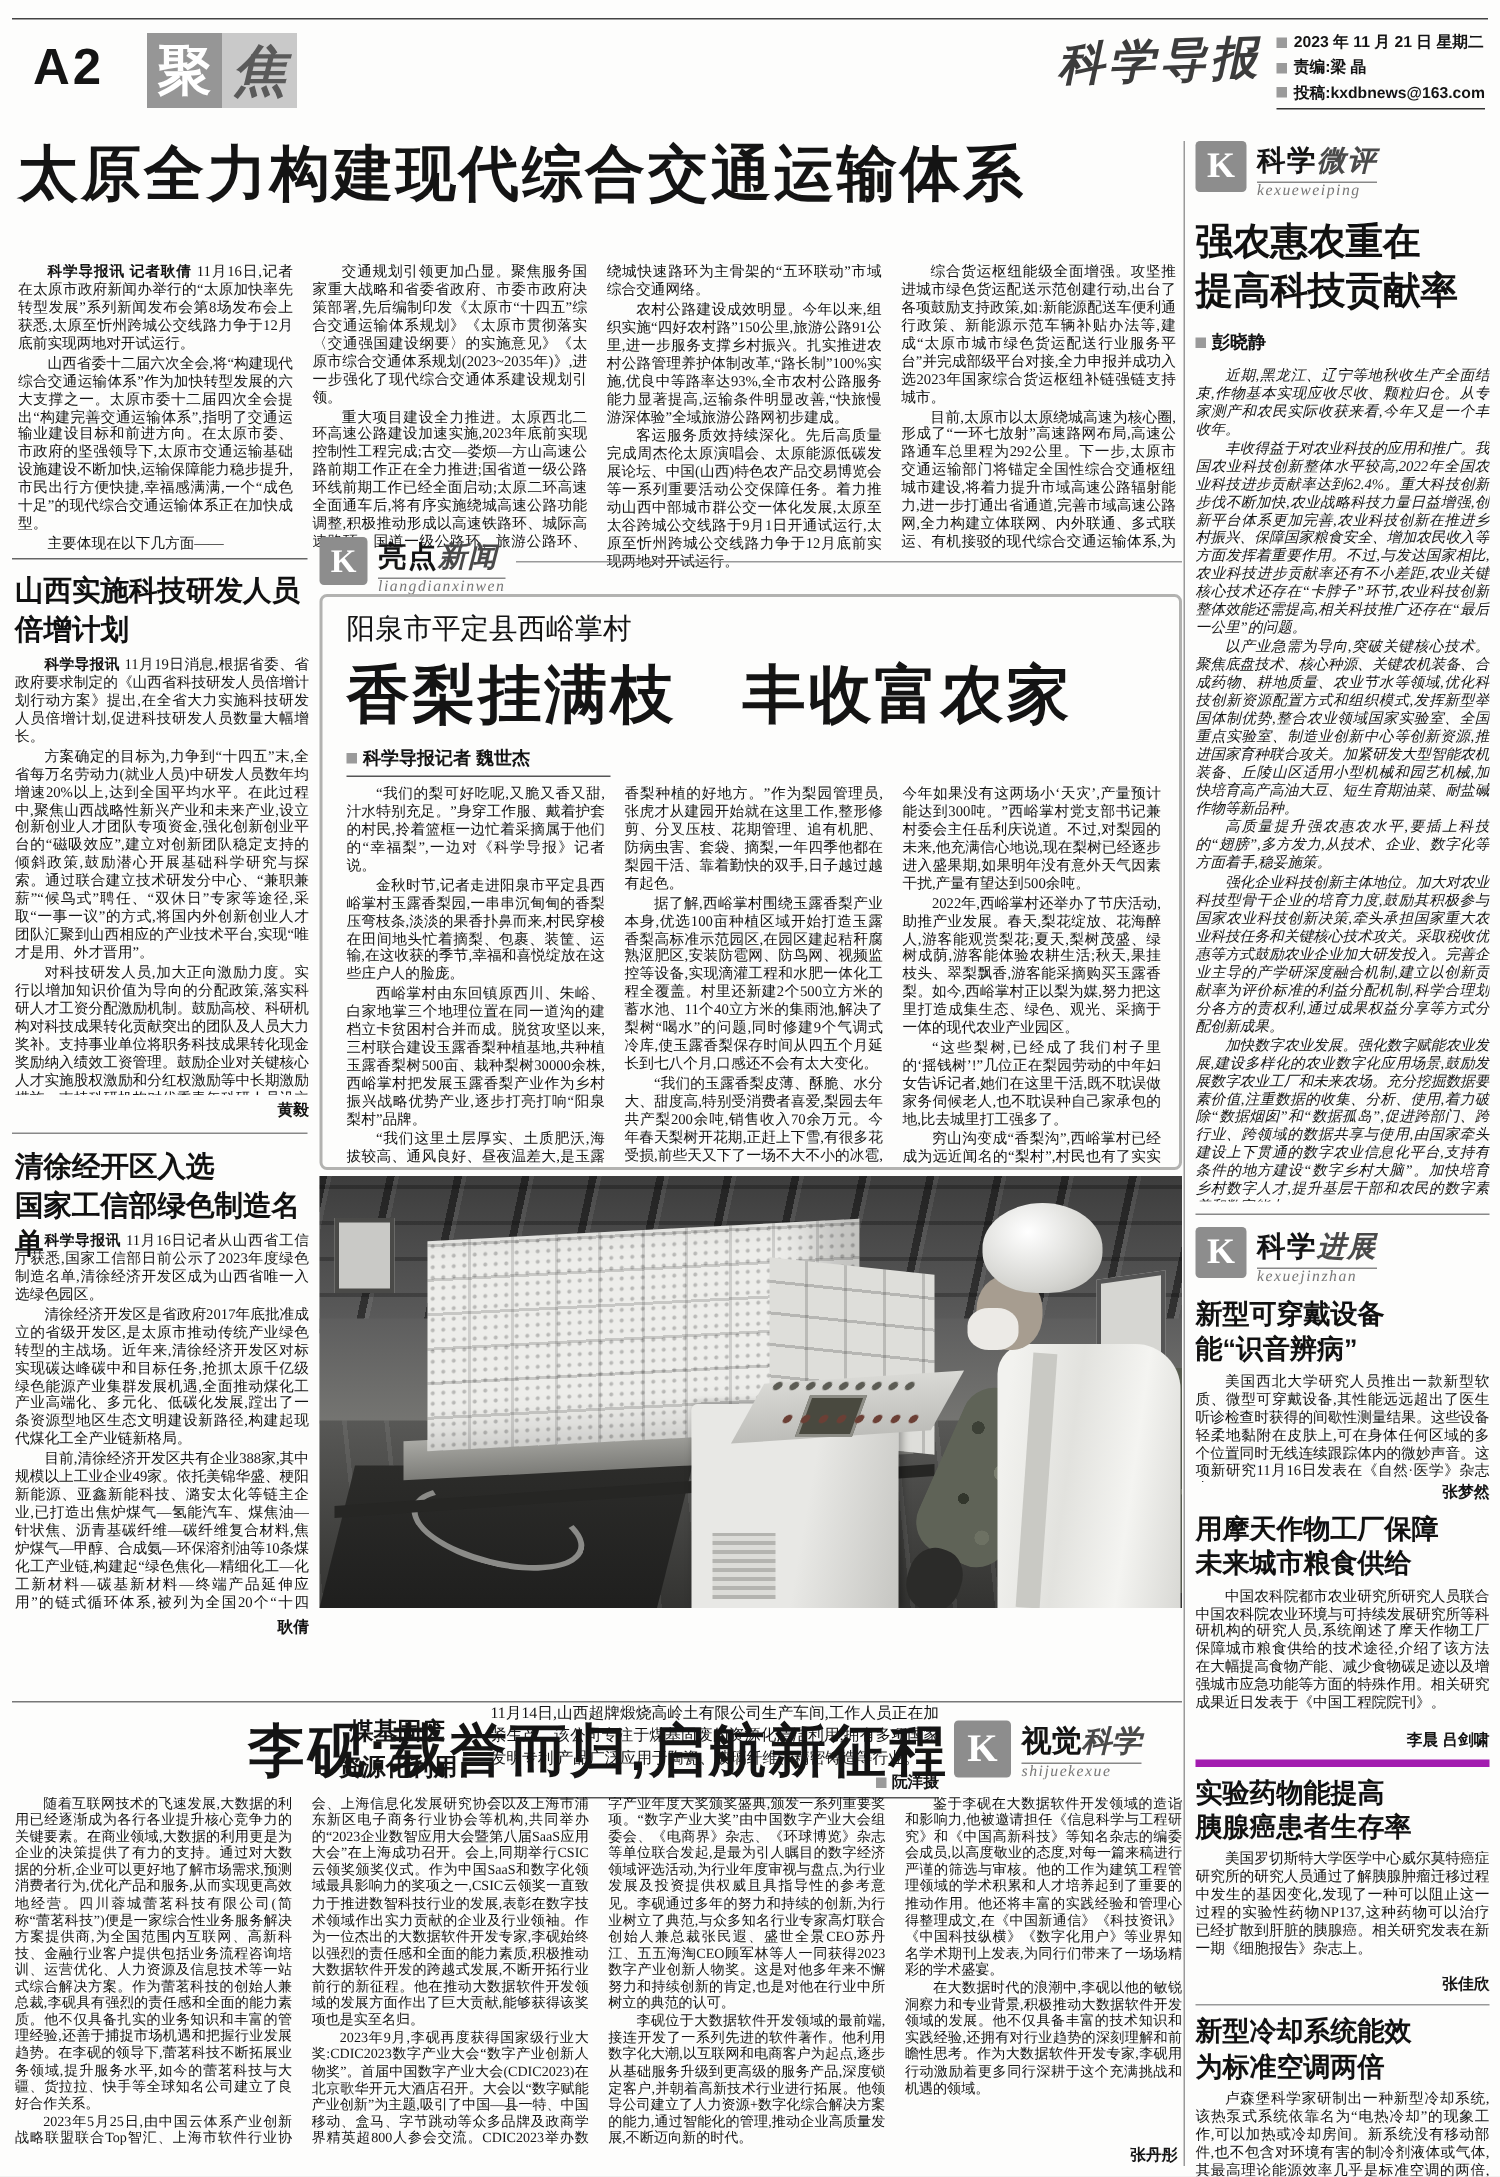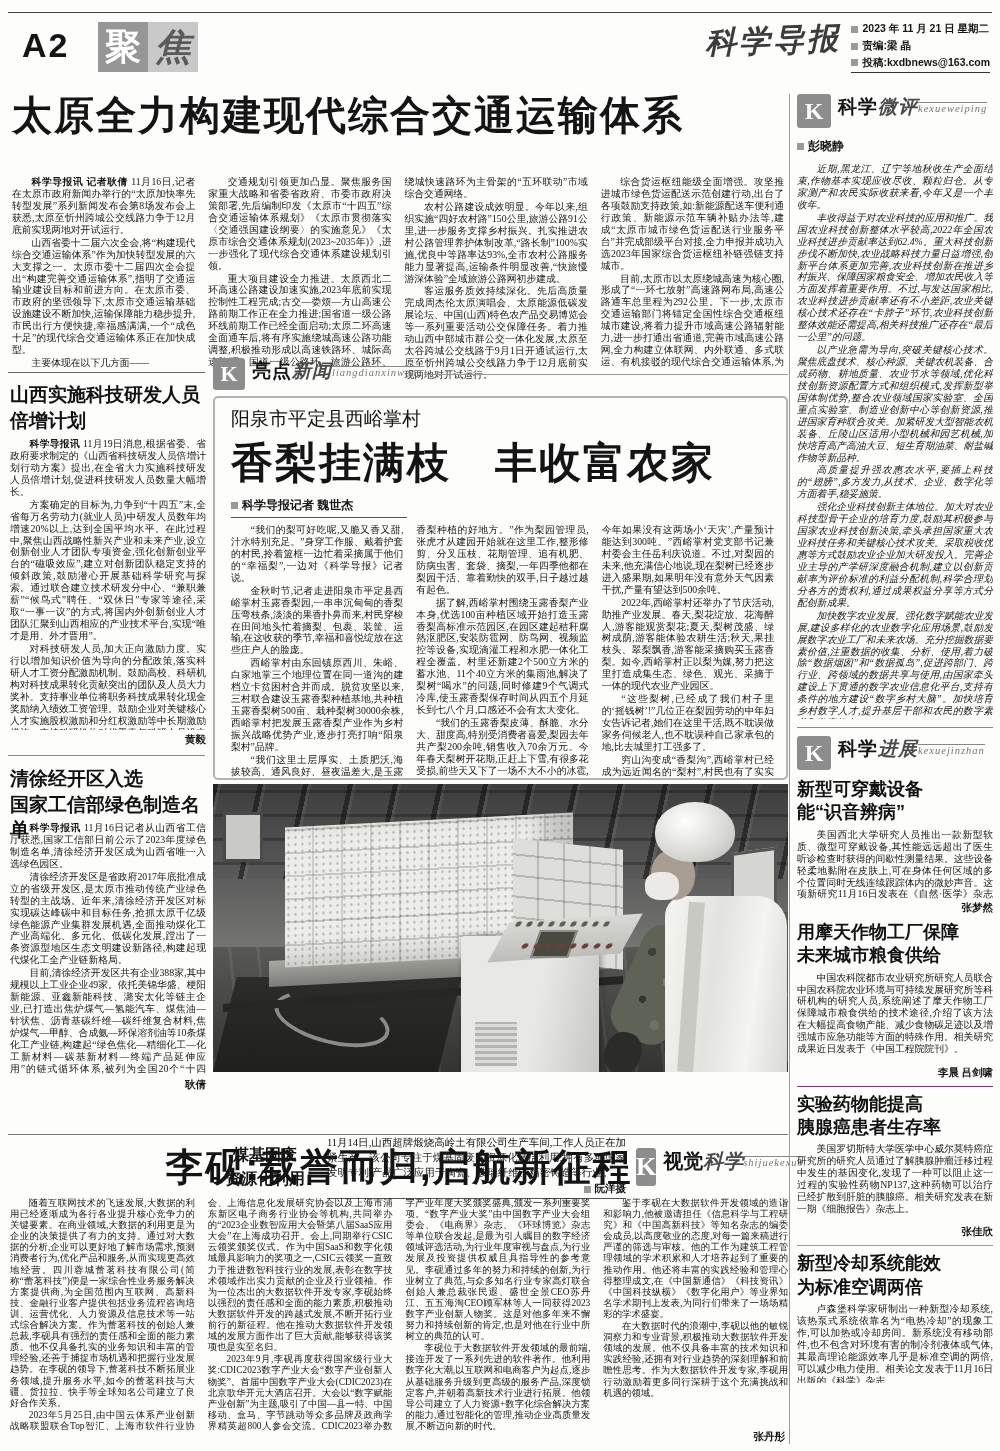--- a/index.html
+++ b/index.html
@@ -9,21 +9,21 @@
   .sans{font-family:"Liberation Sans","DejaVu Sans",sans-serif;}
   .jt{text-align:justify;}
   p.np{margin:0 0 1px 0;text-indent:2em;}
   .body-txt{font-size:9.8px;line-height:1.22;overflow:hidden;}
   .rule{background:#444;height:1px;}
   .vrule{background:#9a9a9a;width:1px;}
   
   .kbox{background:#8d8d8d;color:#fff;font-weight:bold;display:flex;align-items:center;justify-content:center;
         border-radius:3px;font-family:"Liberation Serif",serif;}
   .sec-head{display:flex;align-items:flex-start;gap:7px;}
-  .sec-stack{display:flex;align-items:center;}
+  .sec-stack{display:flex;flex-direction:column;}
   .sec-title{font-size:19px;font-weight:bold;letter-spacing:1px;white-space:nowrap;}
   .sec-script{font-style:italic;color:#4a4a4a;font-weight:bold;}
   .sec-pinyin{font-style:italic;color:#777;font-size:10.5px;border-top:1px solid #888;margin-top:1px;letter-spacing:1px;}
   .sec-line{flex:1;height:1px;background:#999;margin-top:16px;}
   .sq{display:inline-block;width:7px;height:7px;background:#9a9a9a;margin-right:4px;vertical-align:middle;}
   .byline{font-size:12px;font-weight:bold;font-family:"Liberation Sans","DejaVu Sans",sans-serif;}
   .author-line{text-align:right;font-weight:bold;font-size:10.5px;}
   .art-title{font-family:"Liberation Sans","DejaVu Sans",sans-serif;font-weight:bold;color:#111;}
   
   .a2{font-size:34px;font-weight:bold;letter-spacing:2px;}
@@ -246,20 +246,24 @@
   <div class="abs" style="left:797px;top:94px;width:196px;">
 
     <div class="sec-head">
       <div class="kbox" style="width:34px;height:34px;font-size:24px;">K</div>
       <div class="sec-stack">
         <div class="sec-title sans"><span>科学</span><span class="sec-script">微评</span></div>
         <div class="sec-pinyin">kexueweiping</div>
       </div>
     </div>
 
+    <div class="art-title" style="font-size:25px;line-height:1.3;margin-top:12px;">
+      <div>强农惠农重在</div>
+      <div>提高科技贡献率</div>
+    </div>
 
     <div class="byline" style="margin-top:10px;"><span class="sq"></span><span>彭晓静</span></div>
 
     <div class="jt body-txt ital" style="height:556px;margin-top:8px;">
       <p class="np">近期,黑龙江、辽宁等地秋收生产全面结束,作物基本实现应收尽收、颗粒归仓。从专家测产和农民实际收获来看,今年又是一个丰收年。</p>
       <p class="np">丰收得益于对农业科技的应用和推广。我国农业科技创新整体水平较高,2022年全国农业科技进步贡献率达到62.4%。重大科技创新步伐不断加快,农业战略科技力量日益增强,创新平台体系更加完善,农业科技创新在推进乡村振兴、保障国家粮食安全、增加农民收入等方面发挥着重要作用。不过,与发达国家相比,农业科技进步贡献率还有不小差距,农业关键核心技术还存在“卡脖子”环节,农业科技创新整体效能还需提高,相关科技推广还存在“最后一公里”的问题。</p>
       <p class="np">以产业急需为导向,突破关键核心技术。聚焦底盘技术、核心种源、关键农机装备、合成药物、耕地质量、农业节水等领域,优化科技创新资源配置方式和组织模式,发挥新型举国体制优势,整合农业领域国家实验室、全国重点实验室、制造业创新中心等创新资源,推进国家育种联合攻关。加紧研发大型智能农机装备、丘陵山区适用小型机械和园艺机械,加快培育高产高油大豆、短生育期油菜、耐盐碱作物等新品种。</p>
       <p class="np">高质量提升强农惠农水平,要插上科技的“翅膀”,多方发力,从技术、企业、数字化等方面着手,稳妥施策。</p>
       <p class="np">强化企业科技创新主体地位。加大对农业科技型骨干企业的培育力度,鼓励其积极参与国家农业科技创新决策,牵头承担国家重大农业科技任务和关键核心技术攻关。采取税收优惠等方式鼓励农业企业加大研发投入。完善企业主导的产学研深度融合机制,建立以创新贡献率为评价标准的利益分配机制,科学合理划分各方的责权利,通过成果权益分享等方式分配创新成果。</p>
       <p class="np">加快数字农业发展。强化数字赋能农业发展,建设多样化的农业数字化应用场景,鼓励发展数字农业工厂和未来农场。充分挖掘数据要素价值,注重数据的收集、分析、使用,着力破除“数据烟囱”和“数据孤岛”,促进跨部门、跨行业、跨领域的数据共享与使用,由国家牵头建设上下贯通的数字农业信息化平台,支持有条件的地方建设“数字乡村大脑”。加快培育乡村数字人才,提升基层干部和农民的数字素养和数字能力。</p>
@@ -291,21 +295,21 @@
       <div class="art-title" style="font-size:18px;line-height:1.3;">
         <div>用摩天作物工厂保障</div>
         <div>未来城市粮食供给</div>
       </div>
       <div class="jt body-txt" style="height:94px;margin-top:4px;">
         <p class="np">中国农科院都市农业研究所研究人员联合中国农科院农业环境与可持续发展研究所等科研机构的研究人员,系统阐述了摩天作物工厂保障城市粮食供给的技术途径,介绍了该方法在大幅提高食物产能、减少食物碳足迹以及增强城市应急功能等方面的特殊作用。相关研究成果近日发表于《中国工程院院刊》。</p>
       </div>
       <div class="author-line">李晨 吕剑啸</div>
     </div>
 
-    <div style="margin-top:6px;border-top:1px solid #a21caf;padding-top:6px;">
+    <div style="margin-top:6px;border-top:5px solid #a21caf;padding-top:6px;">
       <div class="art-title" style="font-size:18px;line-height:1.3;">
         <div>实验药物能提高</div>
         <div>胰腺癌患者生存率</div>
       </div>
       <div class="jt body-txt" style="height:82px;margin-top:4px;">
         <p class="np">美国罗切斯特大学医学中心威尔莫特癌症研究所的研究人员通过了解胰腺肿瘤迁移过程中发生的基因变化,发现了一种可以阻止这一过程的实验性药物NP137,这种药物可以治疗已经扩散到肝脏的胰腺癌。相关研究发表在新一期《细胞报告》杂志上。</p>
       </div>
       <div class="author-line">张佳欣</div>
     </div>
 

